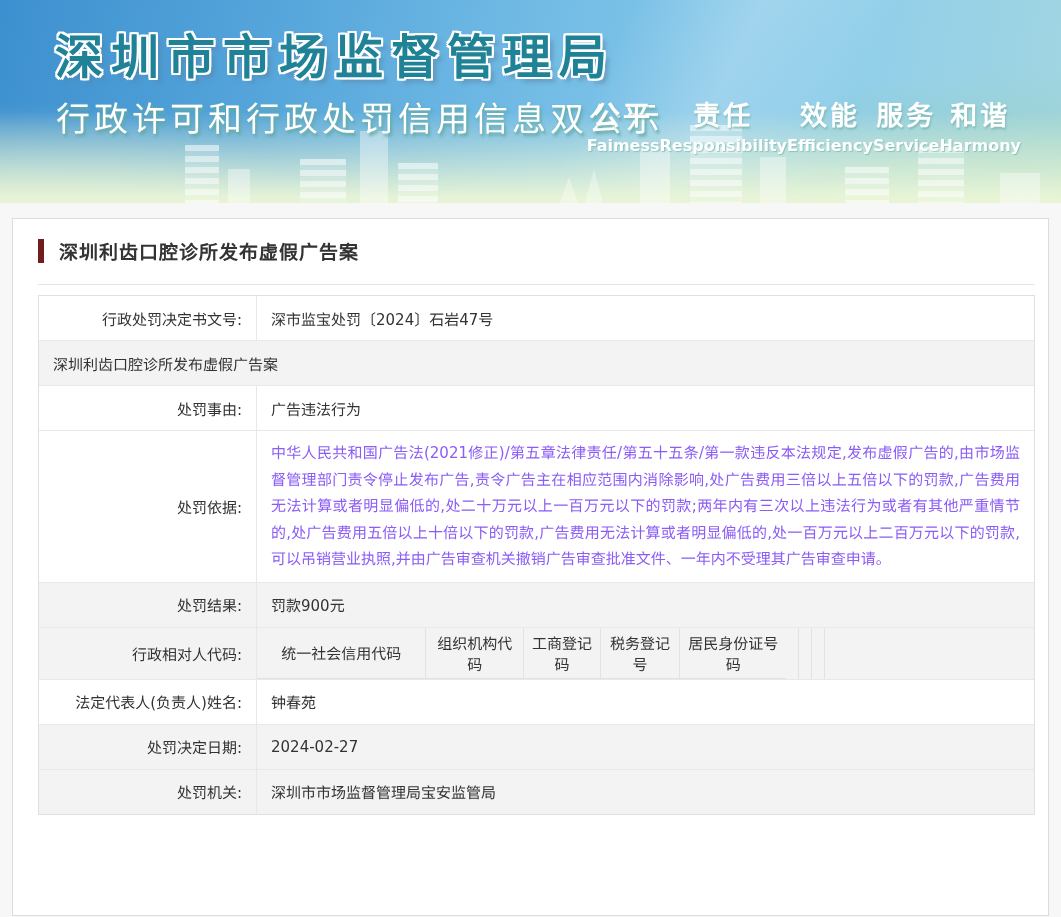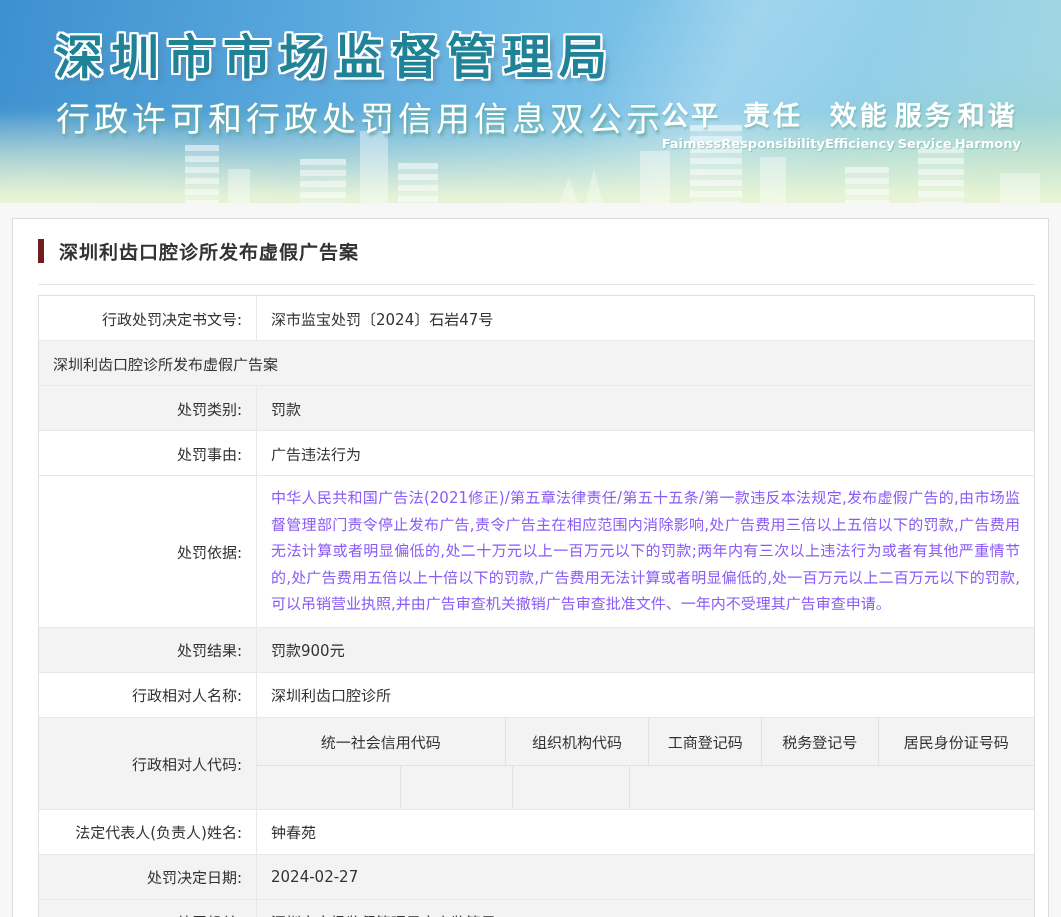--- a/index.html
+++ b/index.html
@@ -39,21 +39,21 @@
   .banner-slogan {
     position:absolute; right:40px; top:94px;
     display:flex; 
   }
   .slogan-col { text-align:center; }
   .slogan-cn {
     font-size:27px; font-weight:bold; color:#fff; letter-spacing:3px;
     text-shadow:1px 2px 2px rgba(120,180,175,0.8);
   }
   .slogan-en {
-    font-size:13px; font-weight:bold; color:#fff; margin-top:3px;
+    font-size:16px; font-weight:bold; color:#fff; margin-top:3px;
     text-shadow:1px 1px 1px rgba(120,180,175,0.7);
   }
   
   .skyline { position:absolute; left:0; bottom:0; width:100%; height:100px; pointer-events:none; }
   .bld { position:absolute; bottom:0; background:rgba(255,255,255,0.38); border-radius:1px; }
   .bld.win {
     background:
       repeating-linear-gradient(to bottom, rgba(255,255,255,0.55) 0 6px, rgba(255,255,255,0.15) 6px 11px);
   }
   .tree {
@@ -87,21 +87,21 @@
   }
   .pvalue {
     flex:1; display:flex; align-items:center;
     padding:10px 14px; color:#333; min-height:44px;
   }
   .pvalue.longtext {
     display:block; line-height:26.5px; padding:9px 14px;
     min-height:131px; color:#8b5cf6; text-align:justify;
   }
   
-  .codes-content { flex:1; display:flex; flex-direction:column; }
+  .codes-content { flex:1; display:flex; }
   .codes-hrow, .codes-vrow { display:flex; }
   .codes-hrow { border-bottom:1px solid #e2e2e2; }
   .ccell {
     display:flex; align-items:center; justify-content:center;
     border-right:1px solid #e2e2e2; padding:4px 6px; text-align:center;
   }
   .ccell:last-child { border-right:none; }
   .codes-hrow .ccell { min-height:47px; }
   .codes-vrow .ccell { min-height:43px; }
   .c1 { flex:0 0 32%; } .c2 { flex:0 0 18.5%; } .c3 { flex:0 0 14.5%; }
@@ -164,44 +164,36 @@
 
     <div class="prow">
       <div class="plabel">行政处罚决定书文号:</div>
       <div class="pvalue">深市监宝处罚〔2024〕石岩47号</div>
     </div>
 
     <div class="prow shade">
       <div class="pvalue">深圳利齿口腔诊所发布虚假广告案</div>
     </div>
 
-    <div class="prow shade">
-      <div class="plabel">处罚类别:</div>
-      <div class="pvalue">罚款</div>
-    </div>
 
     <div class="prow">
       <div class="plabel">处罚事由:</div>
       <div class="pvalue">广告违法行为</div>
     </div>
 
     <div class="prow">
       <div class="plabel">处罚依据:</div>
       <div class="pvalue longtext">中华人民共和国广告法(2021修正)/第五章法律责任/第五十五条/第一款违反本法规定,发布虚假广告的,由市场监督管理部门责令停止发布广告,责令广告主在相应范围内消除影响,处广告费用三倍以上五倍以下的罚款,广告费用无法计算或者明显偏低的,处二十万元以上一百万元以下的罚款;两年内有三次以上违法行为或者有其他严重情节的,处广告费用五倍以上十倍以下的罚款,广告费用无法计算或者明显偏低的,处一百万元以上二百万元以下的罚款,可以吊销营业执照,并由广告审查机关撤销广告审查批准文件、一年内不受理其广告审查申请。</div>
     </div>
 
     <div class="prow shade">
       <div class="plabel">处罚结果:</div>
       <div class="pvalue">罚款900元</div>
     </div>
 
-    <div class="prow">
-      <div class="plabel">行政相对人名称:</div>
-      <div class="pvalue">深圳利齿口腔诊所</div>
-    </div>
 
     <div class="prow shade">
       <div class="plabel">行政相对人代码:</div>
       <div class="codes-content">
         <div class="codes-hrow">
           <div class="ccell c1">统一社会信用代码</div>
           <div class="ccell c2">组织机构代码</div>
           <div class="ccell c3">工商登记码</div>
           <div class="ccell c4">税务登记号</div>
           <div class="ccell c5">居民身份证号码</div>

